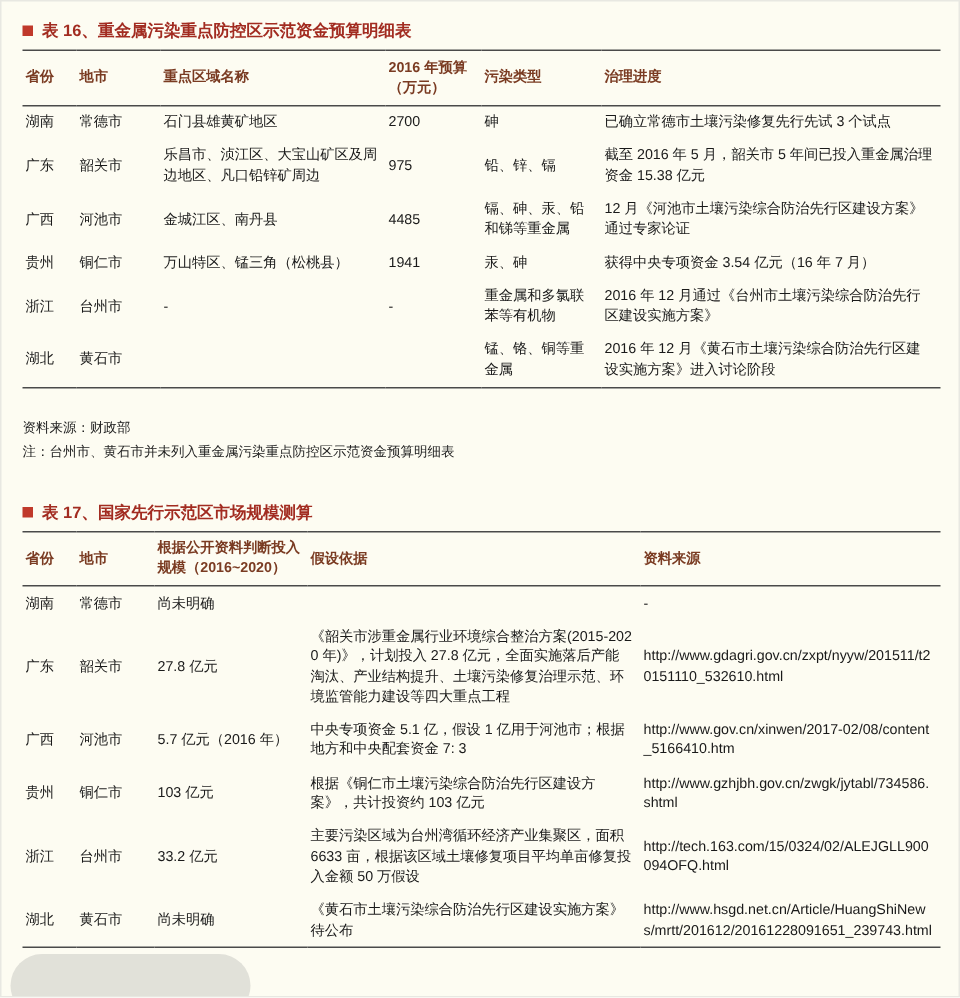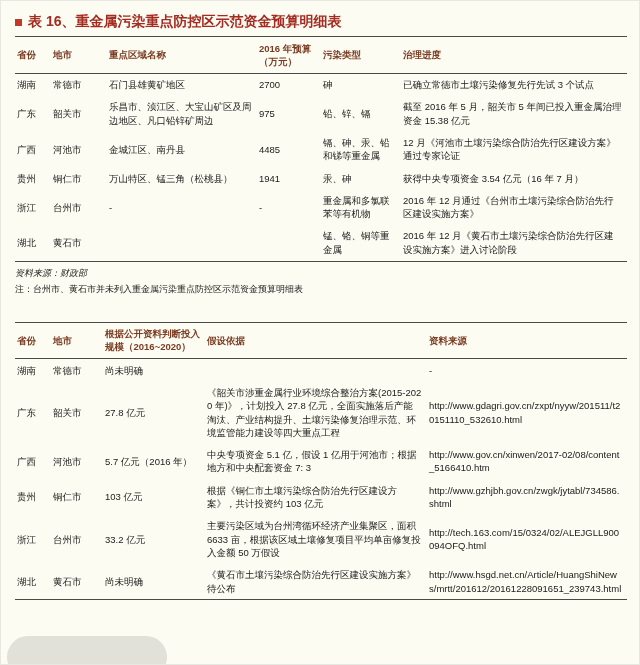--- a/index.html
+++ b/index.html
@@ -11,42 +11,42 @@
   .page {
     position:relative;
     width:640px; height:665px;
     background:#fdfcf2;
     padding:10px 14px 0 14px;
     overflow:hidden;
     border:1px solid #e8e8e2;
   }
   .tbl-title {
     display:flex; align-items:center; gap:6px;
-    color:#a22c21; font-weight:bold; font-size:14px;
+    color:#a22c21; font-weight:bold; font-size:11px;
     margin:2px 0 5px 0;
   }
   .sq { width:7px; height:7px; background:#c0392b; flex:none; }
   table {
     width:612px; border-collapse:collapse; table-layout:fixed;
     border-bottom:1.5px solid #4a4a4a;
   }
   thead tr {
     border-top:1.5px solid #4a4a4a;
     border-bottom:1px solid #4a4a4a;
     margin-left:36px;
   }
   th, td {
     font-size:9.5px; line-height:1.4;
     padding:4.5px 5px 4.5px 2px;
     text-align:left; vertical-align:middle;
     word-break:break-all;
     color:#1a1a1a;
   }
   th { color:#7a3b22; font-weight:bold; }
-  .src  { font-size:9px; color:#222; margin-top:5px;font-style:italic; }
+  .src  { font-size:9px; color:#222; margin-top:20px; }
   .note { font-size:9px; color:#222; margin-top:3px; }
   .section2 { margin-top:26px; }
   .watermark {
     position:absolute; left:6px; bottom:-14px;
     width:160px; height:42px;
     background:#9a9a9a; opacity:.28; border-radius:21px;
     pointer-events:none;
   }
   .bottom-src { position:relative; z-index:2; }
 </style>
@@ -130,20 +130,24 @@
           <td>2016 年 12 月《黄石市土壤污染综合防治先行区建设实施方案》进入讨论阶段</td>
         </tr>
       </tbody>
     </table>
 
     <div class="src">资料来源：财政部</div>
     <div class="note">注：台州市、黄石市并未列入重金属污染重点防控区示范资金预算明细表</div>
   </div>
 
   <div class="section2">
+    <div class="tbl-title">
+      <span class="sq"></span>
+      <span>表 17、国家先行示范区市场规模测算</span>
+    </div>
 
     <table>
       <colgroup>
         <col style="width:36px">
           <col style="width:52px">
           <col style="width:102px">
         <col style="width:222px">
           <col style="width:200px">
       </colgroup>
       <thead>

